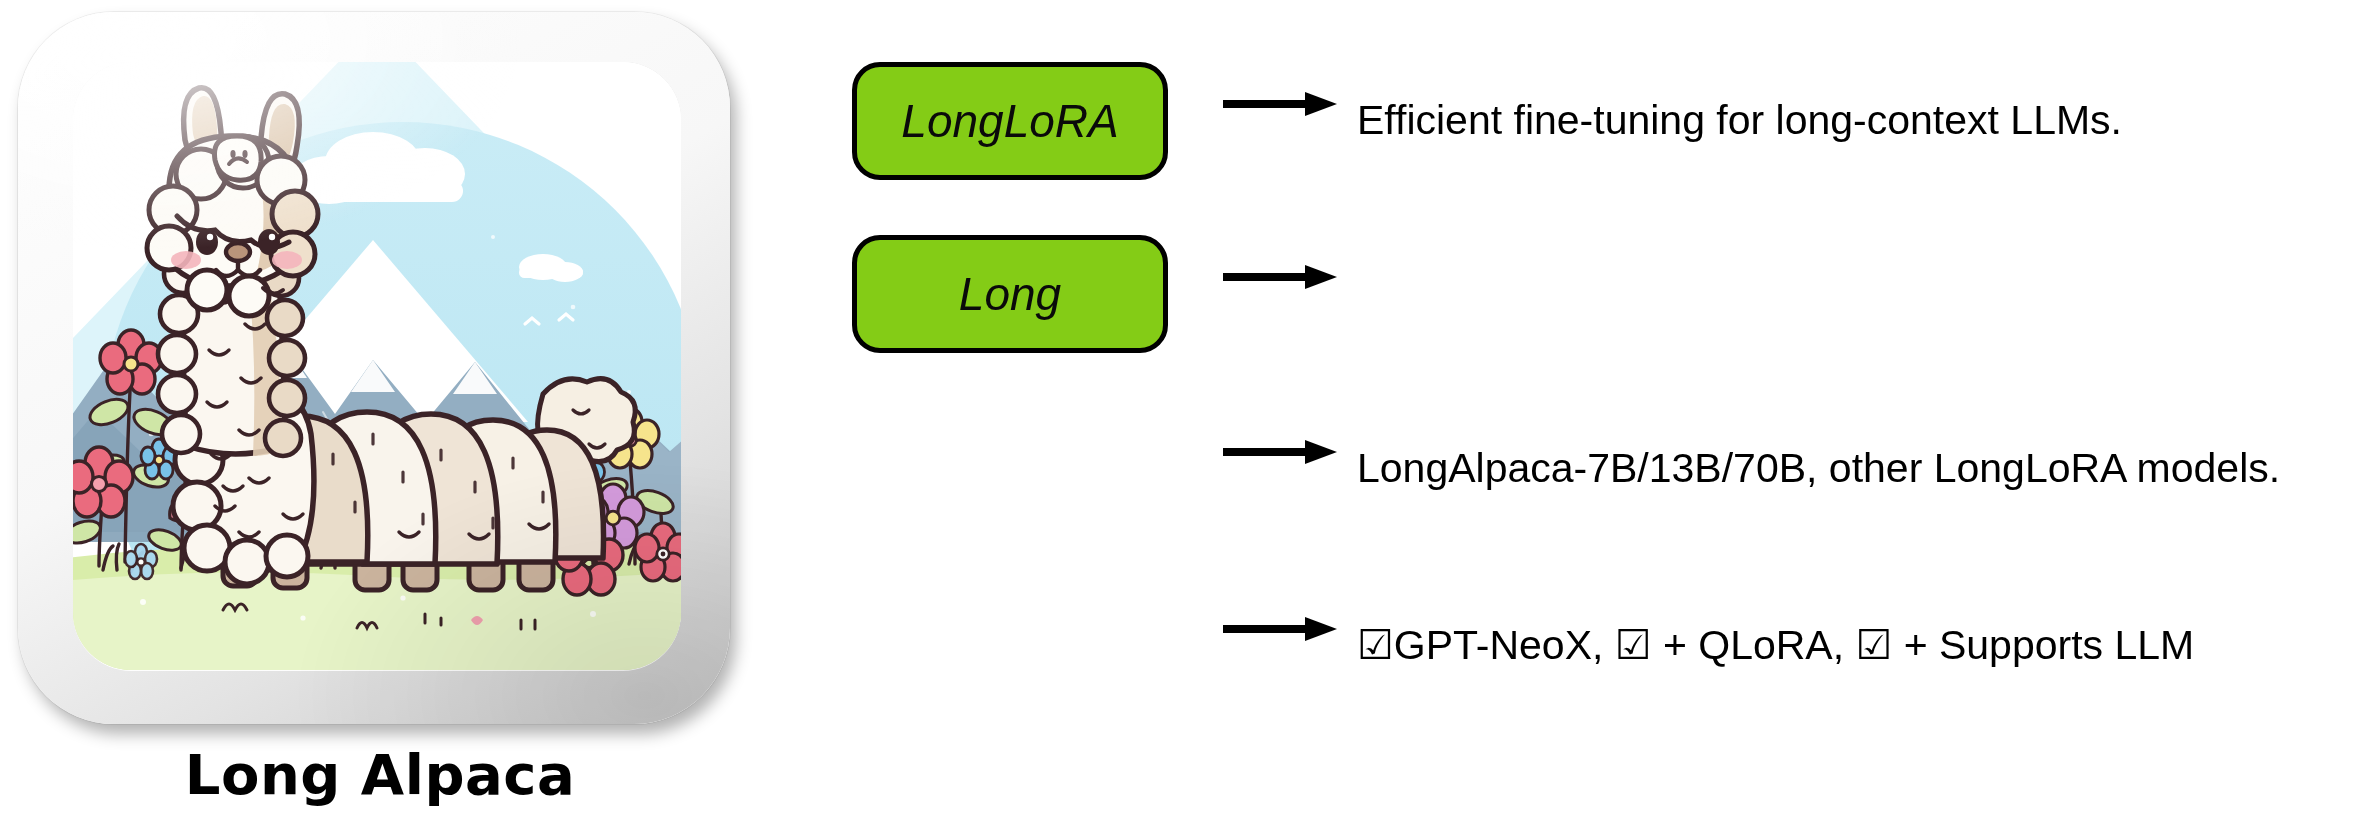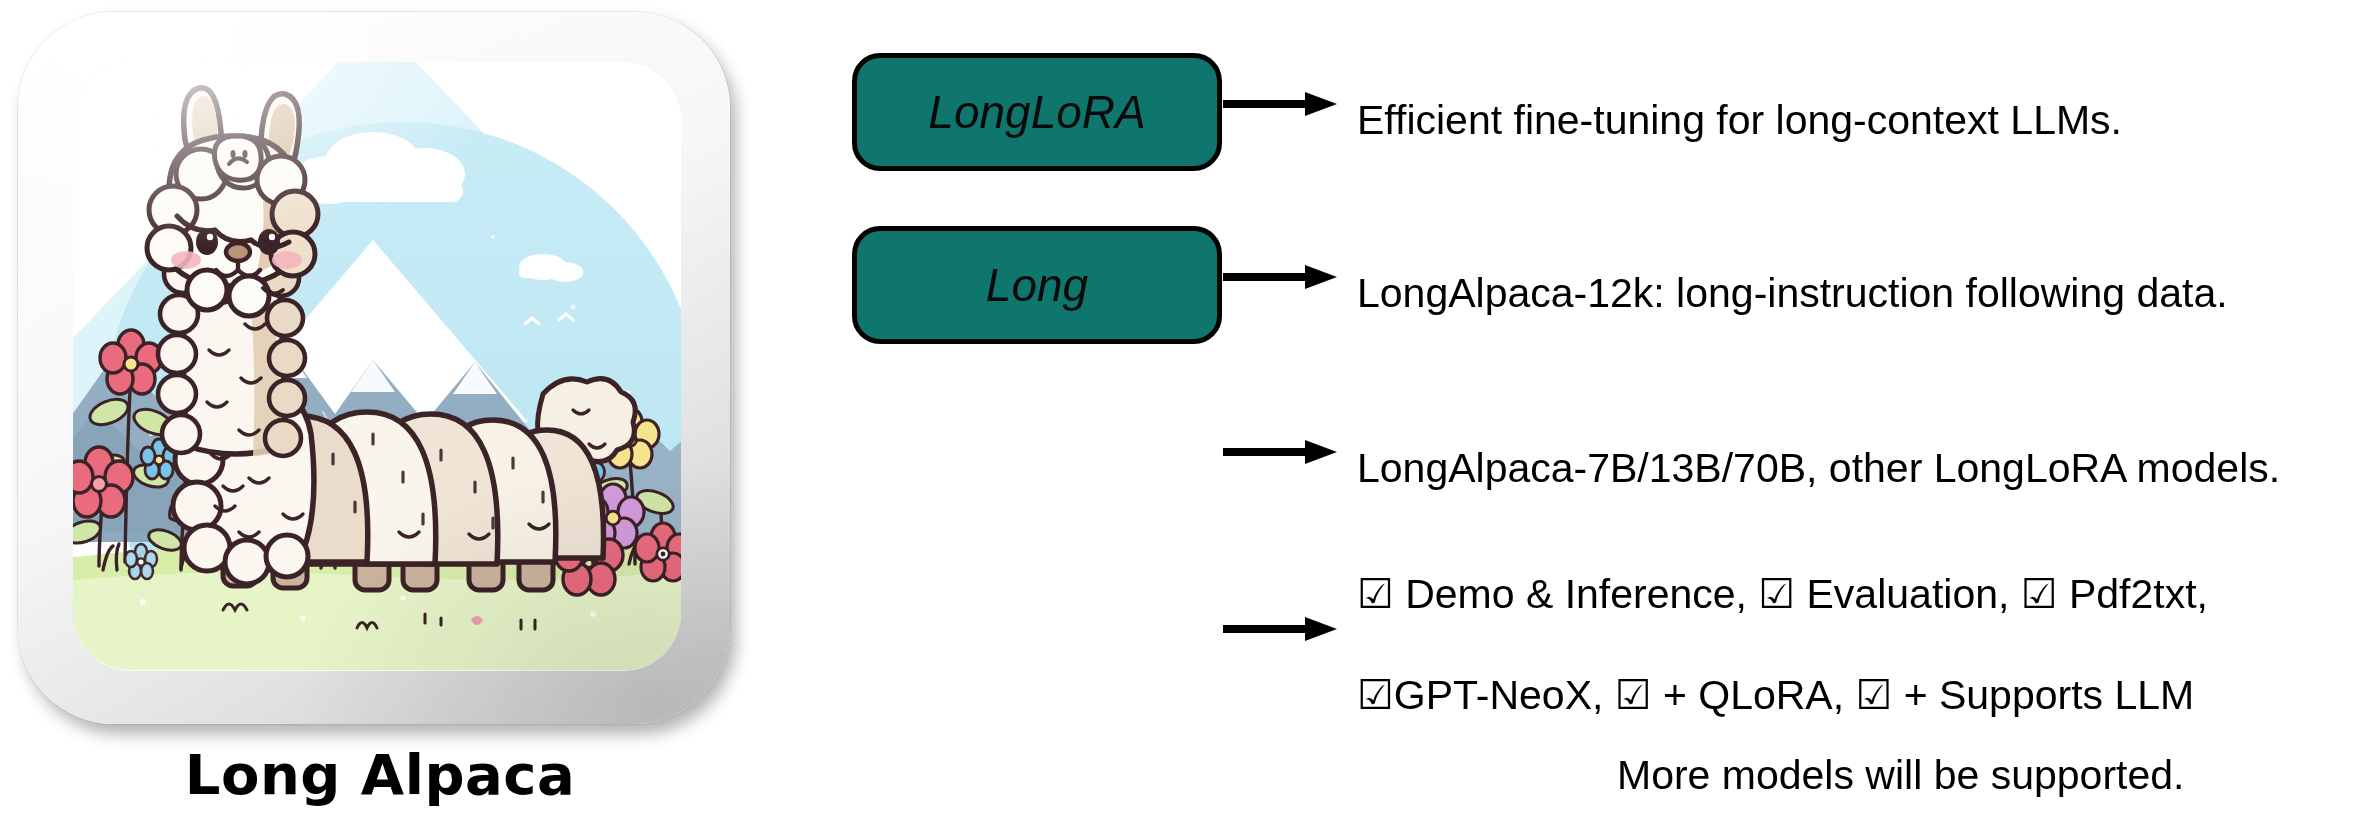--- a/index.html
+++ b/index.html
@@ -102,26 +102,26 @@
     height: 118px;
   }
   .flow-row[data-row="0"] { top: 45px; }
   .flow-row[data-row="1"] { top: 218px; }
   .flow-row[data-row="2"] { top: 393px; }
   .flow-row[data-row="3"] { top: 570px; }
 
   .node-box {
     position: absolute;
     left: 92px;
-    top: 8px;
-    width: 370px;
+    top: 17px;
+    width: 316px;
     height: 118px;
     border: 5px solid #000000;
     border-radius: 28px;
-    background: #0f766e;
+    background: #84cc16;
     box-sizing: border-box;
     display: flex;
     align-items: center;
     justify-content: center;
   }
   .node-label {
     font-family: "Liberation Sans", sans-serif;
     font-style: italic;
     font-size: 46px;
     color: #0a0a0a;
@@ -621,42 +621,37 @@
     </div>
 
     <div class="flow-row" data-row="1">
       <div class="node-box">
         <span class="node-label">Long</span>
       </div>
       <div class="arrow">
         <span class="shaft"></span>
         <span class="head"></span>
       </div>
-      <div class="row-text">
-        <span class="line">LongAlpaca-12k: long-instruction following data.</span>
-      </div>
     </div>
 
     <div class="flow-row" data-row="2">
       <div class="arrow">
         <span class="shaft"></span>
         <span class="head"></span>
       </div>
       <div class="row-text">
         <span class="line">LongAlpaca-7B/13B/70B, other LongLoRA models.</span>
       </div>
     </div>
 
     <div class="flow-row" data-row="3">
       <div class="arrow">
         <span class="shaft"></span>
         <span class="head"></span>
       </div>
       <div class="row-text two-line">
-        <span class="line">☑ Demo &amp; Inference, ☑ Evaluation, ☑ Pdf2txt,</span>
         <span class="line">☑GPT-NeoX, ☑ + QLoRA, ☑ + Supports LLM</span>
       </div>
     </div>
 
-    <div class="footnote">More models will be supported.</div>
   </div>
 
 </div>
 
 </body></html>

